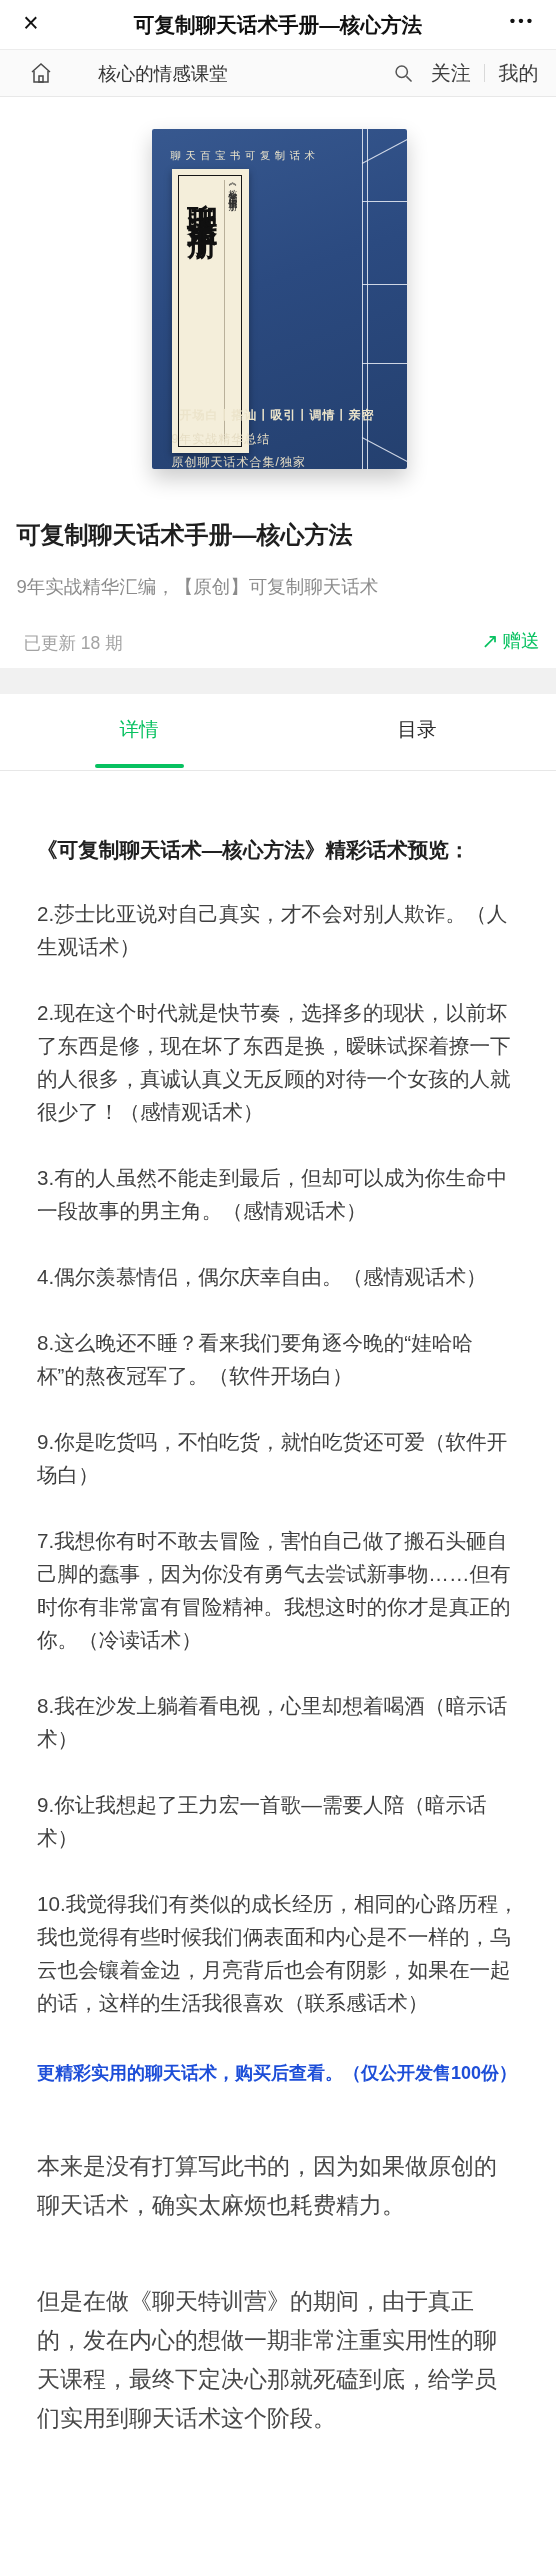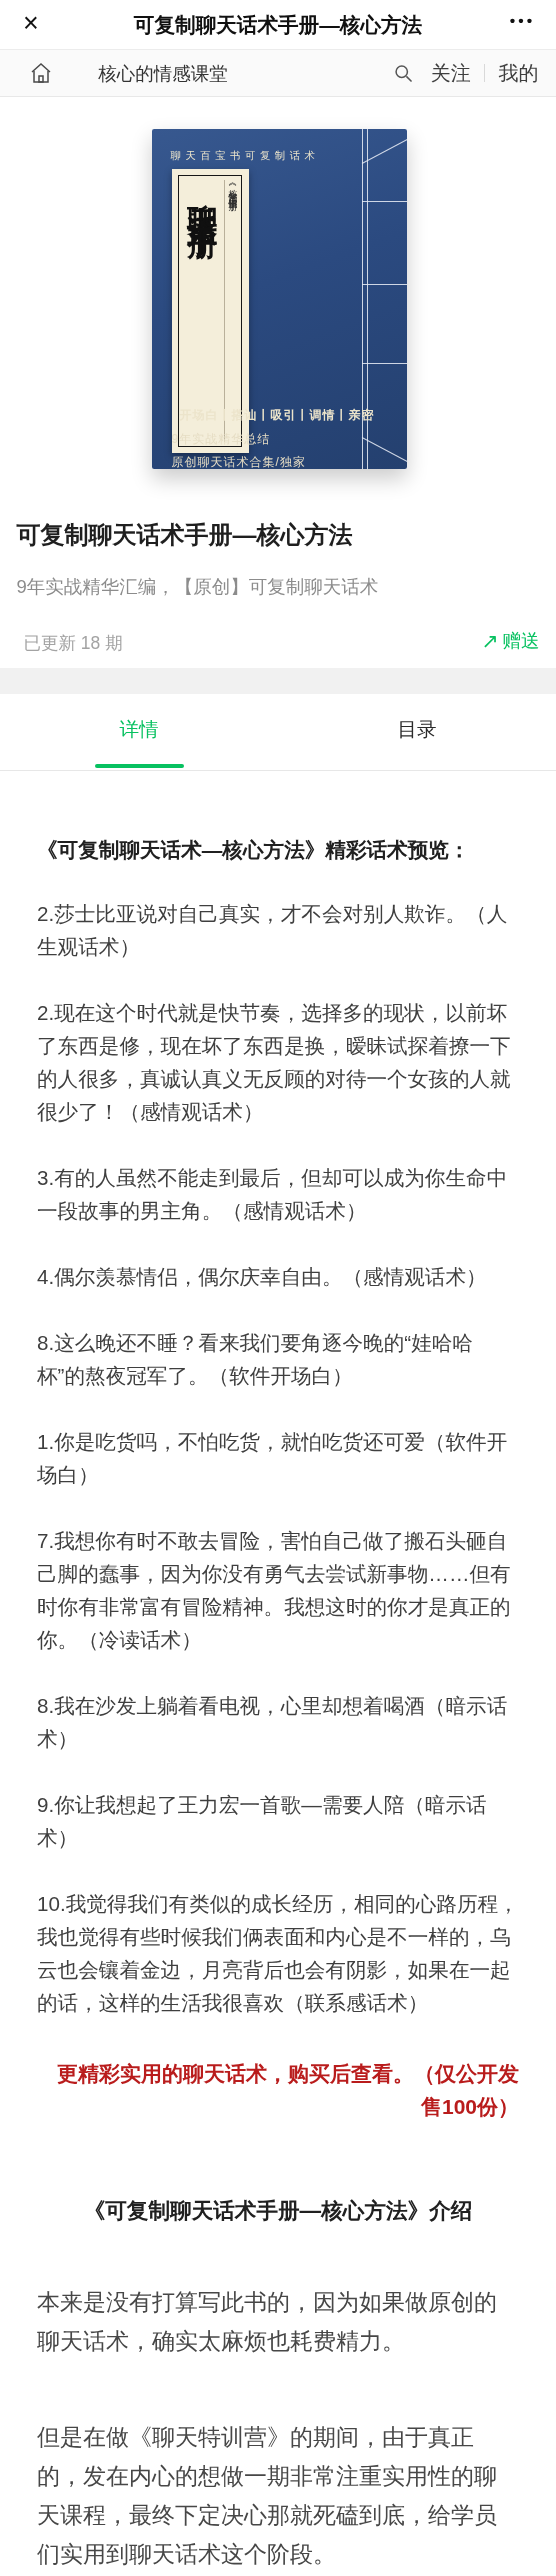--- a/index.html
+++ b/index.html
@@ -48,21 +48,21 @@
   .tab{position:absolute;top:21.6px;width:278px;text-align:center;font-size:19.6px;}
   .tab.detail{left:0;color:#07c160;}
   .tab.toc{left:278px;color:#2b2b2b;}
   .tab-underline{position:absolute;left:95px;top:70px;width:89px;height:4.1px;border-radius:2.1px;background:#07c160;}
   .tab-hairline{position:absolute;left:0;top:76px;width:556px;height:1px;background:#e7e7e7;}
   
   .article{position:absolute;left:0;top:798px;width:556px;height:2134px;box-sizing:border-box;
            padding:0 37px;overflow:hidden;}
   .preview-heading{font-size:20.6px;font-weight:700;color:#202020;margin:37px 0 0 0;line-height:29px;}
   .p-preview{font-size:20.6px;color:#3f3f3f;line-height:33px;margin:33px 0 0 0;}
-  .p-promo{font-size:21px;font-weight:700;color:#b91c1c;line-height:33px;margin:38px 0 0 0;text-align:right;}
+  .p-promo{font-size:18px;font-weight:700;color:#1d4ed8;line-height:33px;margin:38px 0 0 0;}
   .intro-heading{font-size:21.6px;font-weight:700;color:#202020;text-align:center;margin:72px 0 0 0;line-height:31px;}
   .p-intro{font-size:23px;color:#474747;line-height:39px;margin:57px 0 0 0;}
 </style>
 </head>
 <body>
 
 <div id="page">
 
   <div class="titlebar">
     <span class="tb-close">×</span>
@@ -127,26 +127,25 @@
     <div class="tab-hairline"></div>
   </div>
 
   <div class="article">
     <h2 class="preview-heading">《可复制聊天话术—核心方法》精彩话术预览：</h2>
     <p class="p-preview">2.莎士比亚说对自己真实，才不会对别人欺诈。（人生观话术）</p>
     <p class="p-preview">2.现在这个时代就是快节奏，选择多的现状，以前坏了东西是修，现在坏了东西是换，暧昧试探着撩一下的人很多，真诚认真义无反顾的对待一个女孩的人就很少了！（感情观话术）</p>
     <p class="p-preview">3.有的人虽然不能走到最后，但却可以成为你生命中一段故事的男主角。（感情观话术）</p>
     <p class="p-preview">4.偶尔羡慕情侣，偶尔庆幸自由。（感情观话术）</p>
     <p class="p-preview">8.这么晚还不睡？看来我们要角逐今晚的“娃哈哈杯”的熬夜冠军了。（软件开场白）</p>
-    <p class="p-preview">1.你是吃货吗，不怕吃货，就怕吃货还可爱（软件开场白）</p>
+    <p class="p-preview">9.你是吃货吗，不怕吃货，就怕吃货还可爱（软件开场白）</p>
     <p class="p-preview">7.我想你有时不敢去冒险，害怕自己做了搬石头砸自己脚的蠢事，因为你没有勇气去尝试新事物……但有时你有非常富有冒险精神。我想这时的你才是真正的你。（冷读话术）</p>
     <p class="p-preview">8.我在沙发上躺着看电视，心里却想着喝酒（暗示话术）</p>
     <p class="p-preview">9.你让我想起了王力宏一首歌—需要人陪（暗示话术）</p>
     <p class="p-preview">10.我觉得我们有类似的成长经历，相同的心路历程，我也觉得有些时候我们俩表面和内心是不一样的，乌云也会镶着金边，月亮背后也会有阴影，如果在一起的话，这样的生活我很喜欢（联系感话术）</p>
     <p class="p-promo">更精彩实用的聊天话术，购买后查看。（仅公开发售100份）</p>
-    <h2 class="intro-heading">《可复制聊天话术手册—核心方法》介绍</h2>
     <p class="p-intro">本来是没有打算写此书的，因为如果做原创的聊天话术，确实太麻烦也耗费精力。</p>
     <p class="p-intro">但是在做《聊天特训营》的期间，由于真正的，发在内心的想做一期非常注重实用性的聊天课程，最终下定决心那就死磕到底，给学员们实用到聊天话术这个阶段。</p>
 
   </div>
 
 </div>
 
 
 </body></html>

